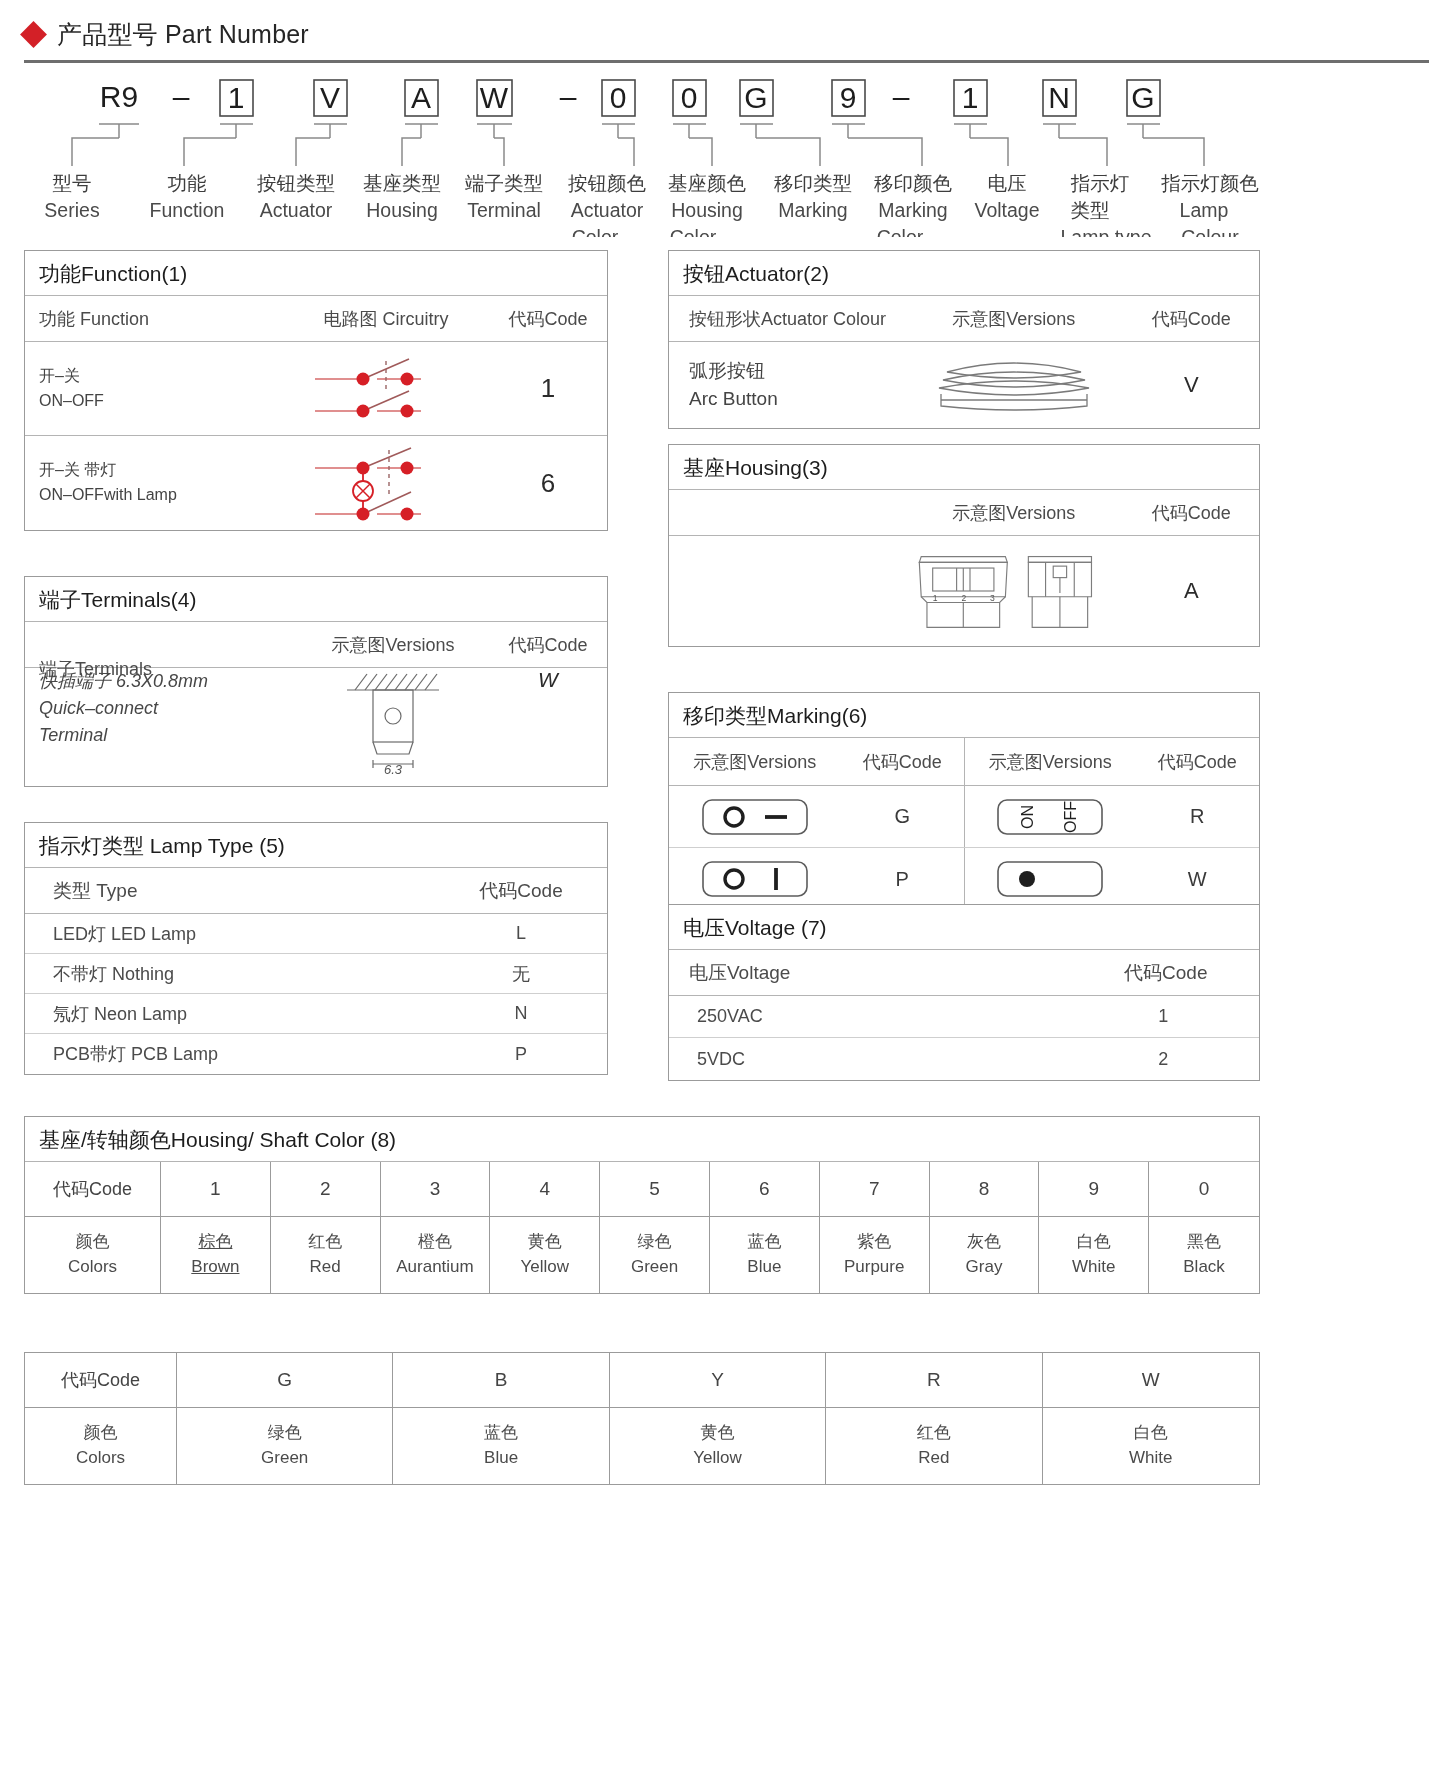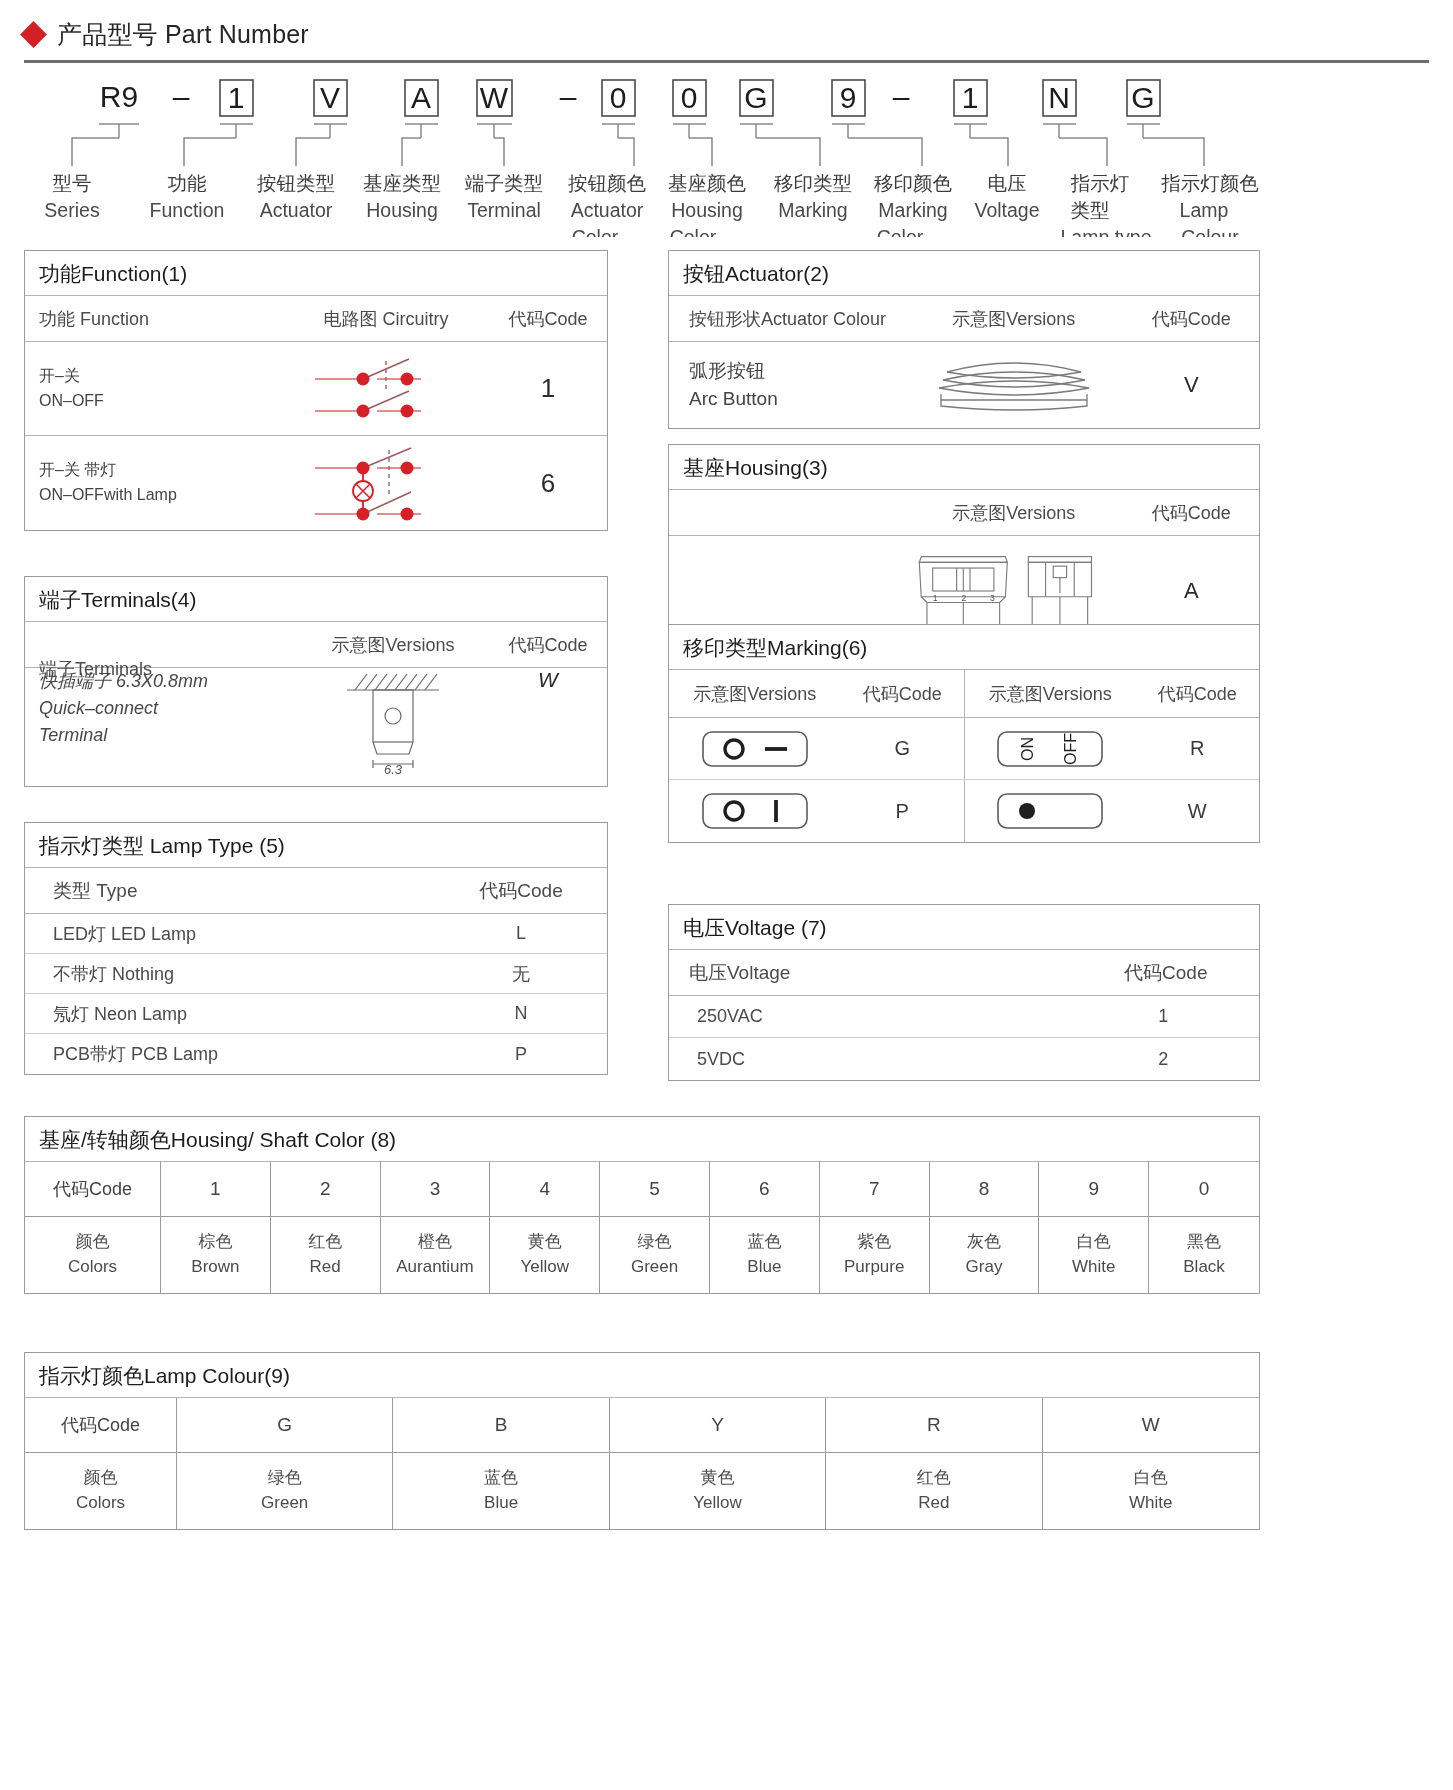--- a/index.html
+++ b/index.html
@@ -103,21 +103,21 @@
   #hou-card { left:668px; top:444px; width:592px; }
   #hou-card .thead .c1 { width:236px; }
   #hou-card .thead .c2 { width:220px; text-align:center; }
   #hou-card .thead .c3 { width:136px; text-align:center; }
   .ho-row { display:flex; align-items:center; height:110px; }
   .ho-pad { width:236px; }
   .ho-dia { width:220px; display:flex; align-items:center; justify-content:center; }
   .ho-code { width:136px; text-align:center; font-size:22px; color:#2b2b2b; }
 
   
-  #mark-card { left:668px; top:624px; width:592px; }
+  #mark-card { left:668px; top:692px; width:592px; }
   .mk-head { display:flex; border-bottom:1px solid #b4b4b4; height:48px; font-size:18px; color:#4b4b4b; }
   .mk-head > div { display:flex; align-items:center; }
   .mk-h1 { width:172px; justify-content:center; }
   .mk-h2 { width:124px; justify-content:center; }
   .mk-h3 { width:172px; justify-content:center; border-left:1px solid #b4b4b4; }
   .mk-h4 { width:124px; justify-content:center; }
   .mk-row { display:flex; height:62px; border-bottom:1px solid #cfcfcf; }
   .mk-row:last-child { border-bottom:none; }
   .mk-row > div { display:flex; align-items:center; justify-content:center; }
   .mk-s { width:172px; }
@@ -508,21 +508,21 @@
       <div class="gcell g-code" style="width: 109.8px;">7</div>
       <div class="gcell g-code" style="width: 109.8px;">8</div>
       <div class="gcell g-code" style="width: 109.8px;">9</div>
       <div class="gcell g-code" style="width: 109.8px;">0</div>
     </div>
   <div class="grid-row" id="hsc-colors">
       <div class="gcell g-col" style="width: 136px;">
         <div>颜色</div>
         <div>Colors</div>
       </div>
-      <div class="gcell g-col" style="width: 109.8px;">
+      <div class="gcell g-col" style="width: 109.8px; text-decoration: underline;">
         <div>棕色</div>
         <div>Brown</div>
       </div>
       <div class="gcell g-col" style="width: 109.8px;">
         <div>红色</div>
         <div>Red</div>
       </div>
       <div class="gcell g-col" style="width: 109.8px;">
         <div>橙色</div>
         <div>Aurantium</div>
@@ -552,21 +552,20 @@
         <div>White</div>
       </div>
       <div class="gcell g-col" style="width: 109.8px;">
         <div>黑色</div>
         <div>Black</div>
       </div>
     </div>
 </div>
 
 <div class="card" id="lc-card">
-  <div class="card-title">指示灯颜色Lamp Colour(9)</div>
   <div class="grid-row border-b" id="lc-codes">
       <div class="gcell g-code g-lead" style="width: 152px;">代码Code</div>
       <div class="gcell g-code" style="width: 216.4px;">G</div>
       <div class="gcell g-code" style="width: 216.4px;">B</div>
       <div class="gcell g-code" style="width: 216.4px;">Y</div>
       <div class="gcell g-code" style="width: 216.4px;">R</div>
       <div class="gcell g-code" style="width: 216.4px;">W</div>
     </div>
   <div class="grid-row" id="lc-colors">
       <div class="gcell g-col" style="width: 152px;">

